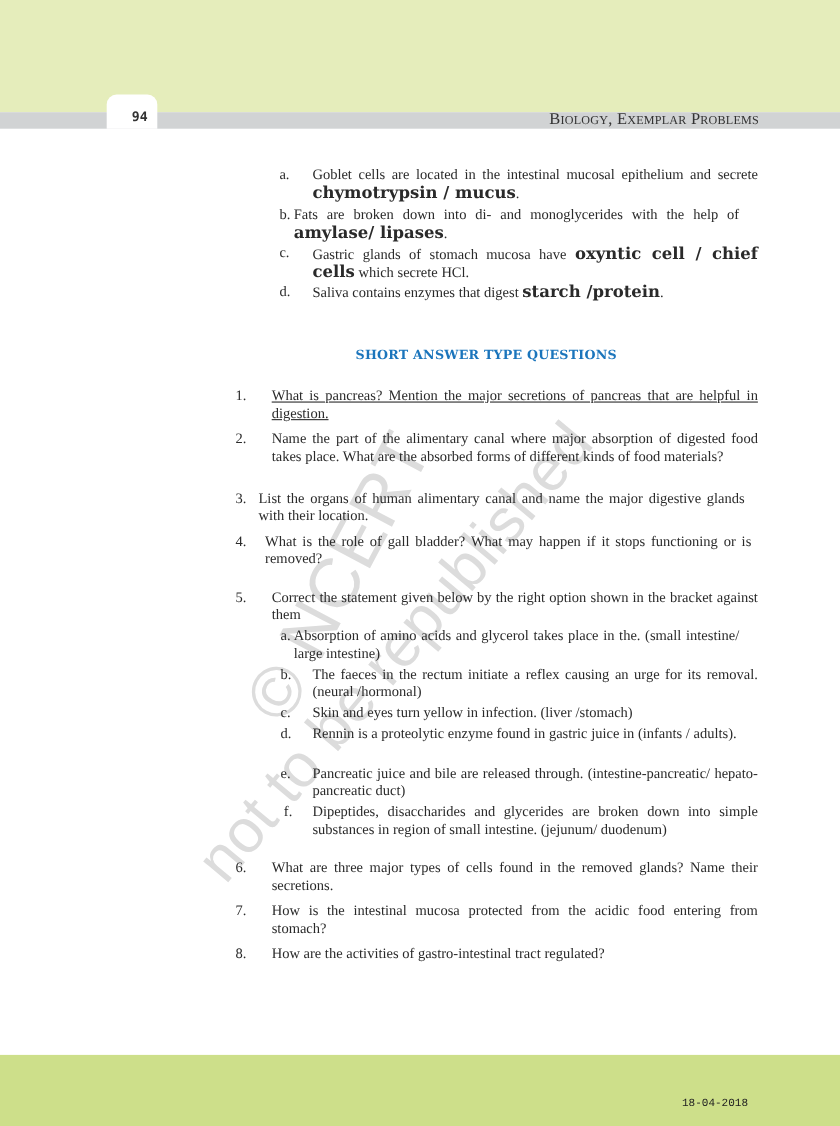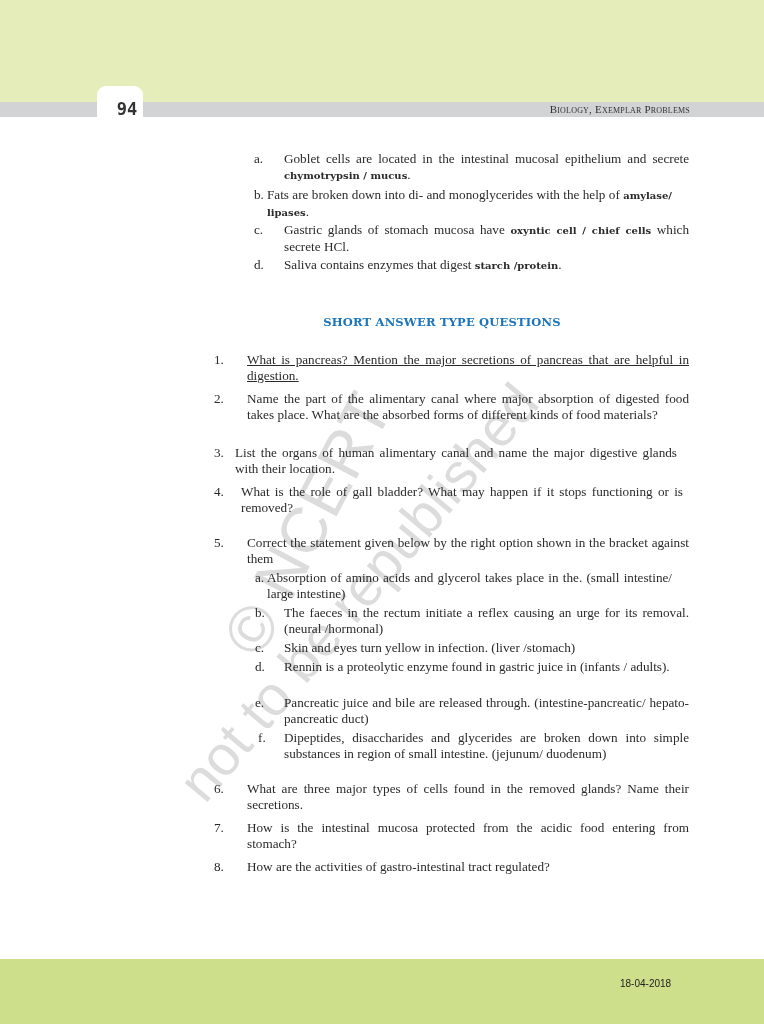--- a/index.html
+++ b/index.html
@@ -10,35 +10,35 @@
     color: #2a2a2a;
   }
   .top-band { position: absolute; left: 0; top: 0; width: 764px; height: 102px; background: #e5edbb; }
   .gray-strip { position: absolute; left: 0; top: 102px; width: 764px; height: 15px; background: #d1d3d4; }
   .page-tab {
     position: absolute; left: 97px; top: 86px; width: 46px; height: 31px;
     background: #ffffff; border-radius: 9px 9px 0 0;
   }
   .page-num {
     position: absolute; left: 97px; top: 99px; width: 60px; text-align: center;
-    font-family: "DejaVu Sans Mono", monospace; font-weight: bold; font-size: 17px; color: #333;
+    font-family: "DejaVu Sans Mono", monospace; font-weight: bold; font-size: 12px; color: #333;
   }
   .running-head {
-    position: absolute; right: 74px; top: 102px; font-size: 11px; color: #333;
+    position: absolute; right: 74px; top: 102px; font-size: 15px; color: #333;
     font-family: "Liberation Serif", serif; font-variant: small-caps; letter-spacing: 0.2px; line-height: 15px;
   }
   .bottom-band { position: absolute; left: 0; top: 959px; width: 764px; height: 65px; background: #cddf8a; }
-  .date { position: absolute; left: 620px; top: 978px; font-family: Liberation Sans, sans-serif; font-size: 10px; color: #222; }
+  .date { position: absolute; left: 620px; top: 998px; font-family: Liberation Mono, monospace; font-size: 10px; color: #222; }
 
   .content { position: absolute; left: 0; top: 0; width: 764px; }
   .row { position: absolute; font-size: 13.2px; line-height: 16px; font-family: "Liberation Serif", serif; }
   .lbl { position: absolute; }
   .txt { position: absolute; width: 442px; text-align: justify; }
   .txt.sub { width: 405px; }
-  b { font-family: "DejaVu Serif", serif; font-weight: bold; font-size: 10px; }
+  b { font-family: "DejaVu Serif", serif; font-weight: bold; font-size: 15px; }
   .heading {
     position: absolute; left: 0; width: 884px; top: 315px; text-align: center;
     font-family: "DejaVu Serif", serif; font-weight: bold; font-size: 11.5px; color: #1b75bc; letter-spacing: 0.2px;
   }
   .watermark { position: absolute; left: 0; top: 0; width: 764px; height: 1024px; pointer-events: none; }
 </style>
 </head>
 <body>
 
 <div class="top-band"></div>

